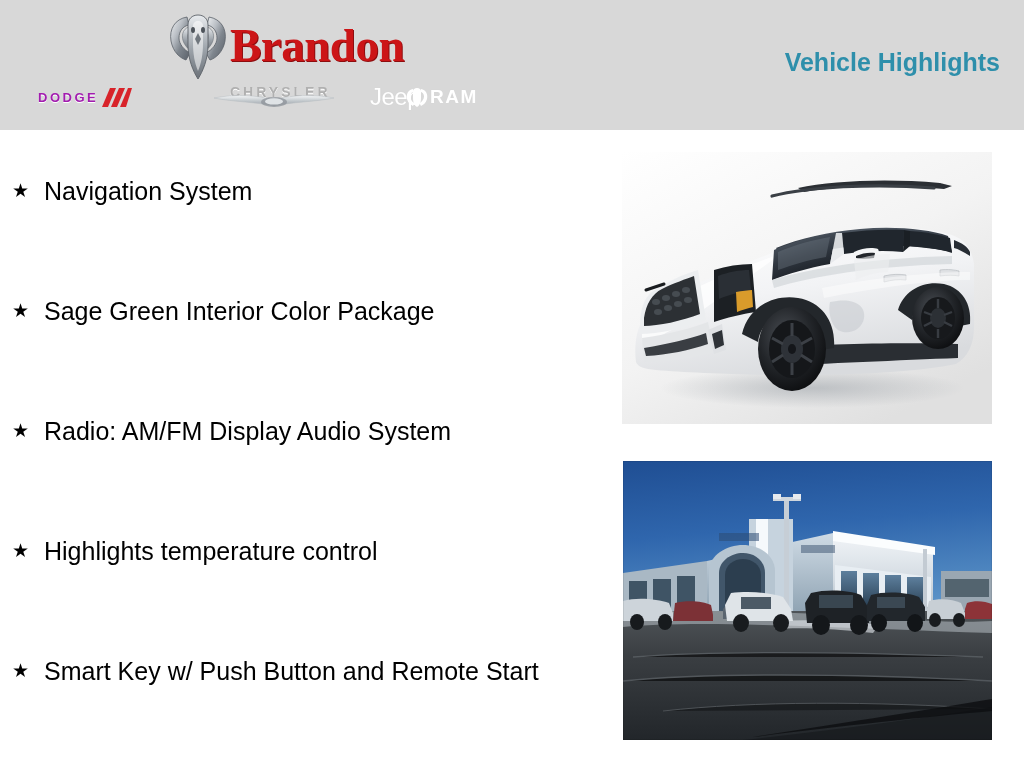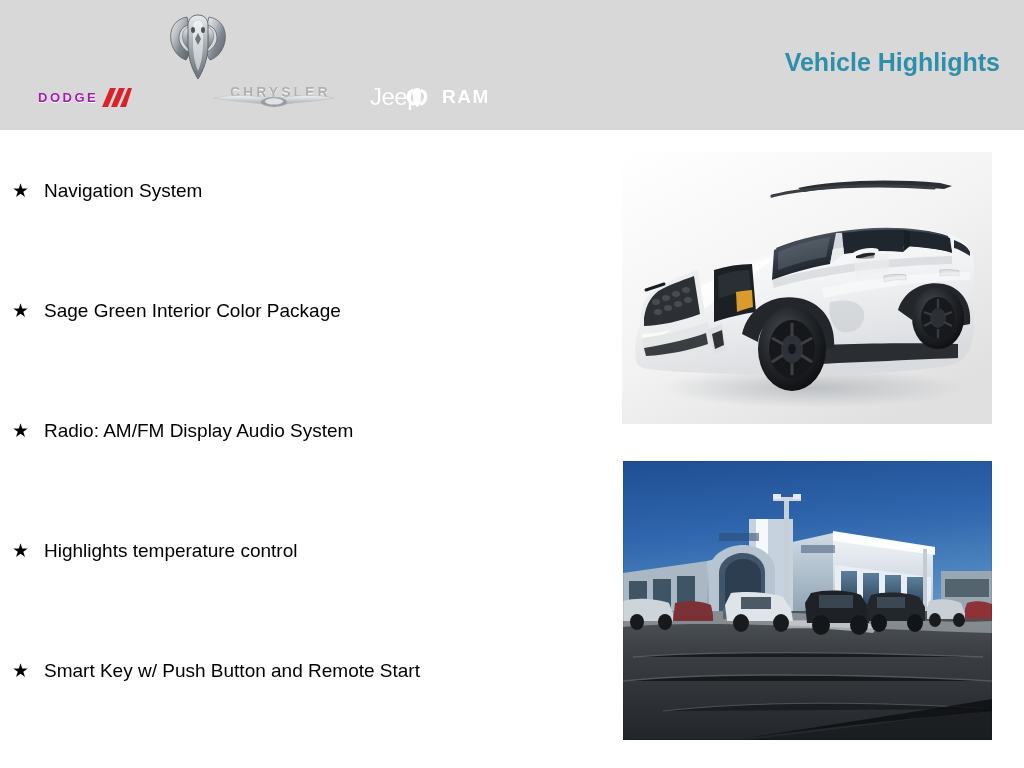--- a/index.html
+++ b/index.html
@@ -126,21 +126,21 @@
     height: 22px;
     display: flex;
     align-items: center;
   }
   #ram-mark-glyph { width: 22px; height: 22px; }
   #ram-wordmark {
     font-size: 19px;
     font-weight: bold;
     color: #ffffff;
     letter-spacing: 1.5px;
-    margin-left: 14px;
+    margin-left: 2px;
     text-shadow: 0 0 1px #d4d4d4;
   }
 
   
   #slide-title {
     position: absolute;
     right: 24px;
     top: 48px;
     font-size: 25px;
     font-weight: bold;
@@ -168,21 +168,21 @@
   .highlight-bullet {
     flex: 0 0 auto;
     width: 32px;
     font-size: 19px;
     line-height: 34px;
     color: #000000;
     text-align: left;
   }
   .highlight-text {
     flex: 1 1 auto;
-    font-size: 19px;
+    font-size: 25px;
     line-height: 34px;
     color: #000000;
     font-family: "Liberation Sans", sans-serif;
   }
 
   
   #vehicle-photo {
     position: absolute;
     left: 622px;
     top: 152px;
@@ -231,20 +231,21 @@
       <path d="M42 6 C54 8 60 18 58 30 C56 41 49 47 43 49 L39 42 C45 39 50 33 50 27 C50 20 46 15 40 14 Z" fill="url(#metalA)" stroke="#5b6168" stroke-width="0.8"></path>
       <path d="M40 16 C47 18 48 26 45 32 C43 36 40 39 37 40 L35 34 C39 32 42 28 41 24 C40.4 21 39 19 37 18 Z" fill="url(#metalB)" stroke="#6d747b" stroke-width="0.6"></path>
 
       <path d="M31 4 C25 4 21 8 21 14 L21 34 C21 48 26 60 31 68 C36 60 41 48 41 34 L41 14 C41 8 37 4 31 4 Z" fill="url(#metalB)" stroke="#5b6168" stroke-width="0.9"></path>
       <path d="M31 10 C28 10 26 12 26 15 L26 32 C26 44 28 53 31 60 C34 53 36 44 36 32 L36 15 C36 12 34 10 31 10 Z" fill="#ffffff" opacity="0.55"></path>
       <path d="M31 22 L28 28 L31 34 L34 28 Z" fill="#6f767d"></path>
       <ellipse cx="26" cy="19" rx="2" ry="3" fill="#4e545b"></ellipse>
       <ellipse cx="36" cy="19" rx="2" ry="3" fill="#4e545b"></ellipse>
     </svg>
 
+    <div id="brandon-wordmark">Brandon</div>
 
     <div id="brand-row">
 
       <div id="dodge-mark">
         <span id="dodge-wordmark">DODGE</span>
         <svg id="dodge-slashes" viewBox="0 0 30 19" xmlns="http://www.w3.org/2000/svg">
           <polygon points="8,0 14,0 6,19 0,19" fill="#d8232a"></polygon>
           <polygon points="17,0 23,0 15,19 9,19" fill="#d8232a"></polygon>
           <polygon points="26,0 30,0 24,19 18,19" fill="#d8232a"></polygon>
         </svg>

